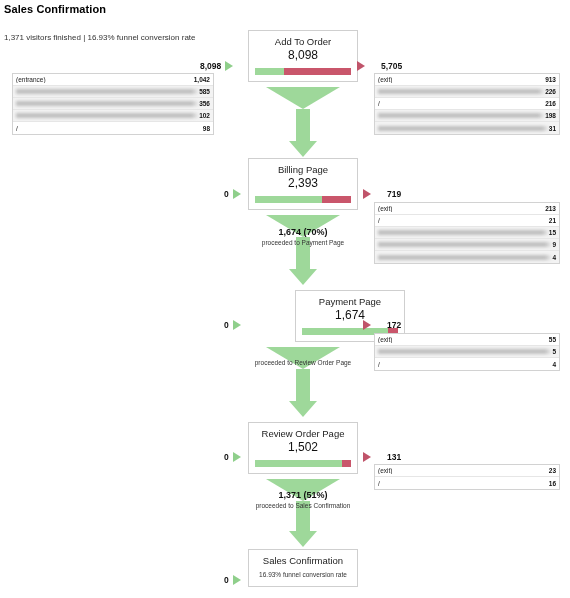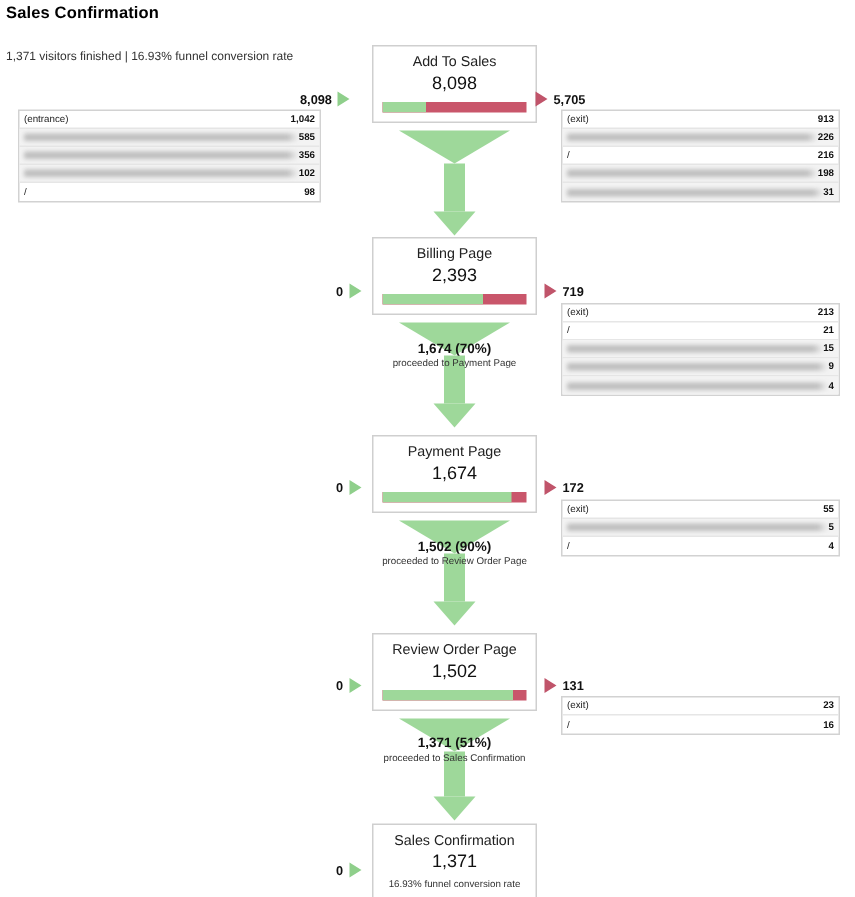--- a/index.html
+++ b/index.html
@@ -102,21 +102,21 @@
     border-bottom: 5px solid transparent;
     border-left: 8px solid #8fcf8b;
   }
   .tri-right.red { border-left-color: #c0546a; }
 
   
   .exit-marker {
     position: absolute;
     display: flex;
     align-items: center;
-    gap: 4px;
+    gap: 16px;
     font-size: 8.5px;
     font-weight: bold;
     color: #111;
     white-space: nowrap;
   }
 
   
   .trapezoid {
     position: absolute;
     width: 0; height: 0;
@@ -207,21 +207,21 @@
 
 <div id="header">
   <div class="title">Sales Confirmation</div>
   <div class="subtitle">1,371 visitors finished | 16.93% funnel conversion rate</div>
 </div>
 
 <div id="funnel">
 
   <div class="stage" style="top:30px;">
     <div class="stage-box">
-      <div class="stage-name">Add To Sales</div>
+      <div class="stage-name">Add To Order</div>
       <div class="stage-count">8,098</div>
       <div class="bar">
         <div class="fill" style="width: 30%;"></div>
       </div>
     </div>
   </div>
   <div class="trapezoid" style="left:266px; top:87px;"></div>
   <div class="arrow-shaft" style="left:296px; top:109px; height:32px;"></div>
   <div class="arrow-head" style="left:289px; top:141px;"></div>
   <div class="entrance-marker" style="left:200px; top:61px;">
@@ -251,34 +251,33 @@
   </div>
   <div class="entrance-marker" style="left:224px; top:189px;">
     <span class="num">0</span>
     <span class="tri-right"></span>
   </div>
   <div class="exit-marker" style="left:363px; top:189px;">
     <span class="tri-right red"></span>
     <span>719</span>
   </div>
 
-  <div class="stage" style="top:290px;">
+  <div class="stage" style="top:290px;margin-left:47px;">
     <div class="stage-box">
       <div class="stage-name">Payment Page</div>
       <div class="stage-count">1,674</div>
       <div class="bar">
         <div class="fill" style="width: 90%;"></div>
       </div>
     </div>
   </div>
   <div class="trapezoid" style="left:266px; top:347px;"></div>
   <div class="arrow-shaft" style="left:296px; top:369px; height:32px;"></div>
   <div class="arrow-head" style="left:289px; top:401px;"></div>
   <div class="flow-label" style="top:358px;">
-    <div class="amount">1,502 (90%)</div>
     <div class="desc">proceeded to Review Order Page</div>
   </div>
   <div class="entrance-marker" style="left:224px; top:320px;">
     <span class="num">0</span>
     <span class="tri-right"></span>
   </div>
   <div class="exit-marker" style="left:363px; top:320px;">
     <span class="tri-right red"></span>
     <span>172</span>
   </div>
@@ -304,21 +303,20 @@
     <span class="tri-right"></span>
   </div>
   <div class="exit-marker" style="left:363px; top:452px;">
     <span class="tri-right red"></span>
     <span>131</span>
   </div>
 
   <div class="stage" style="top:549px;">
     <div class="stage-box">
       <div class="stage-name">Sales Confirmation</div>
-      <div class="stage-count">1,371</div>
       <div class="stage-note">16.93% funnel conversion rate</div>
     </div>
   </div>
   <div class="entrance-marker" style="left:224px; top:575px;">
     <span class="num">0</span>
     <span class="tri-right"></span>
   </div>
 
   <div class="side-table" id="entrance-table" style="left:12px; top:73px; width:202px;">
       <div class="row">

